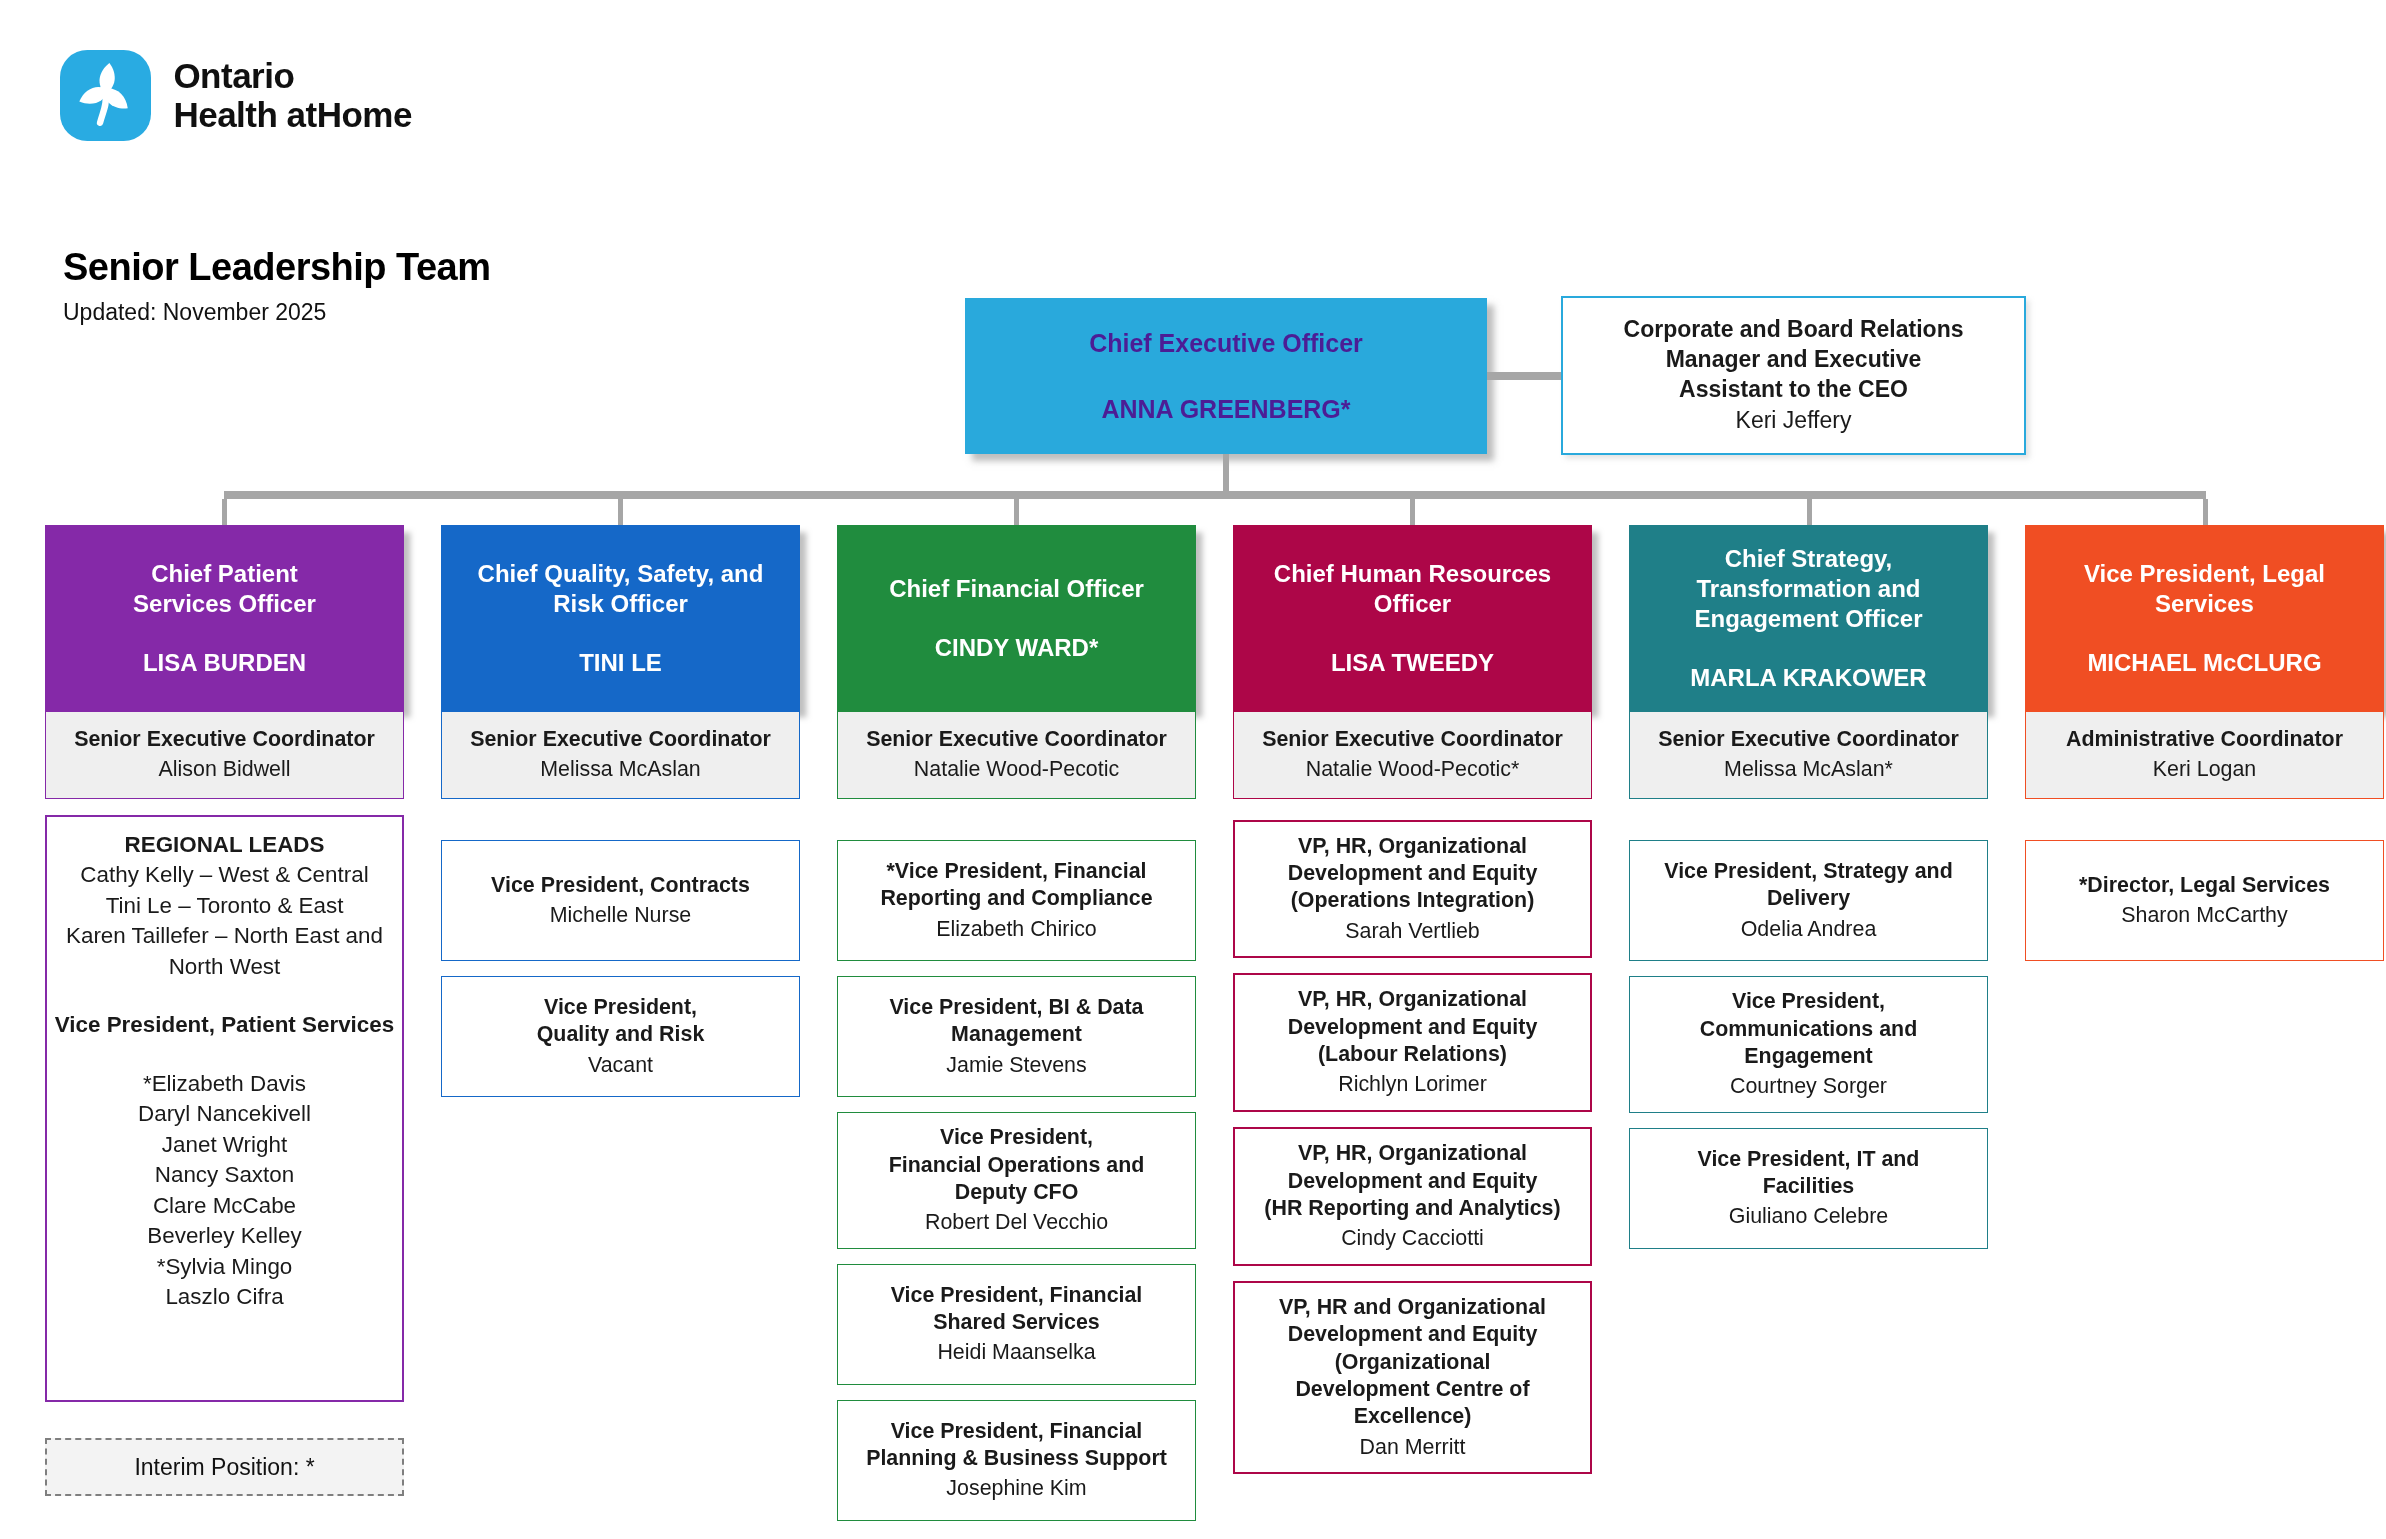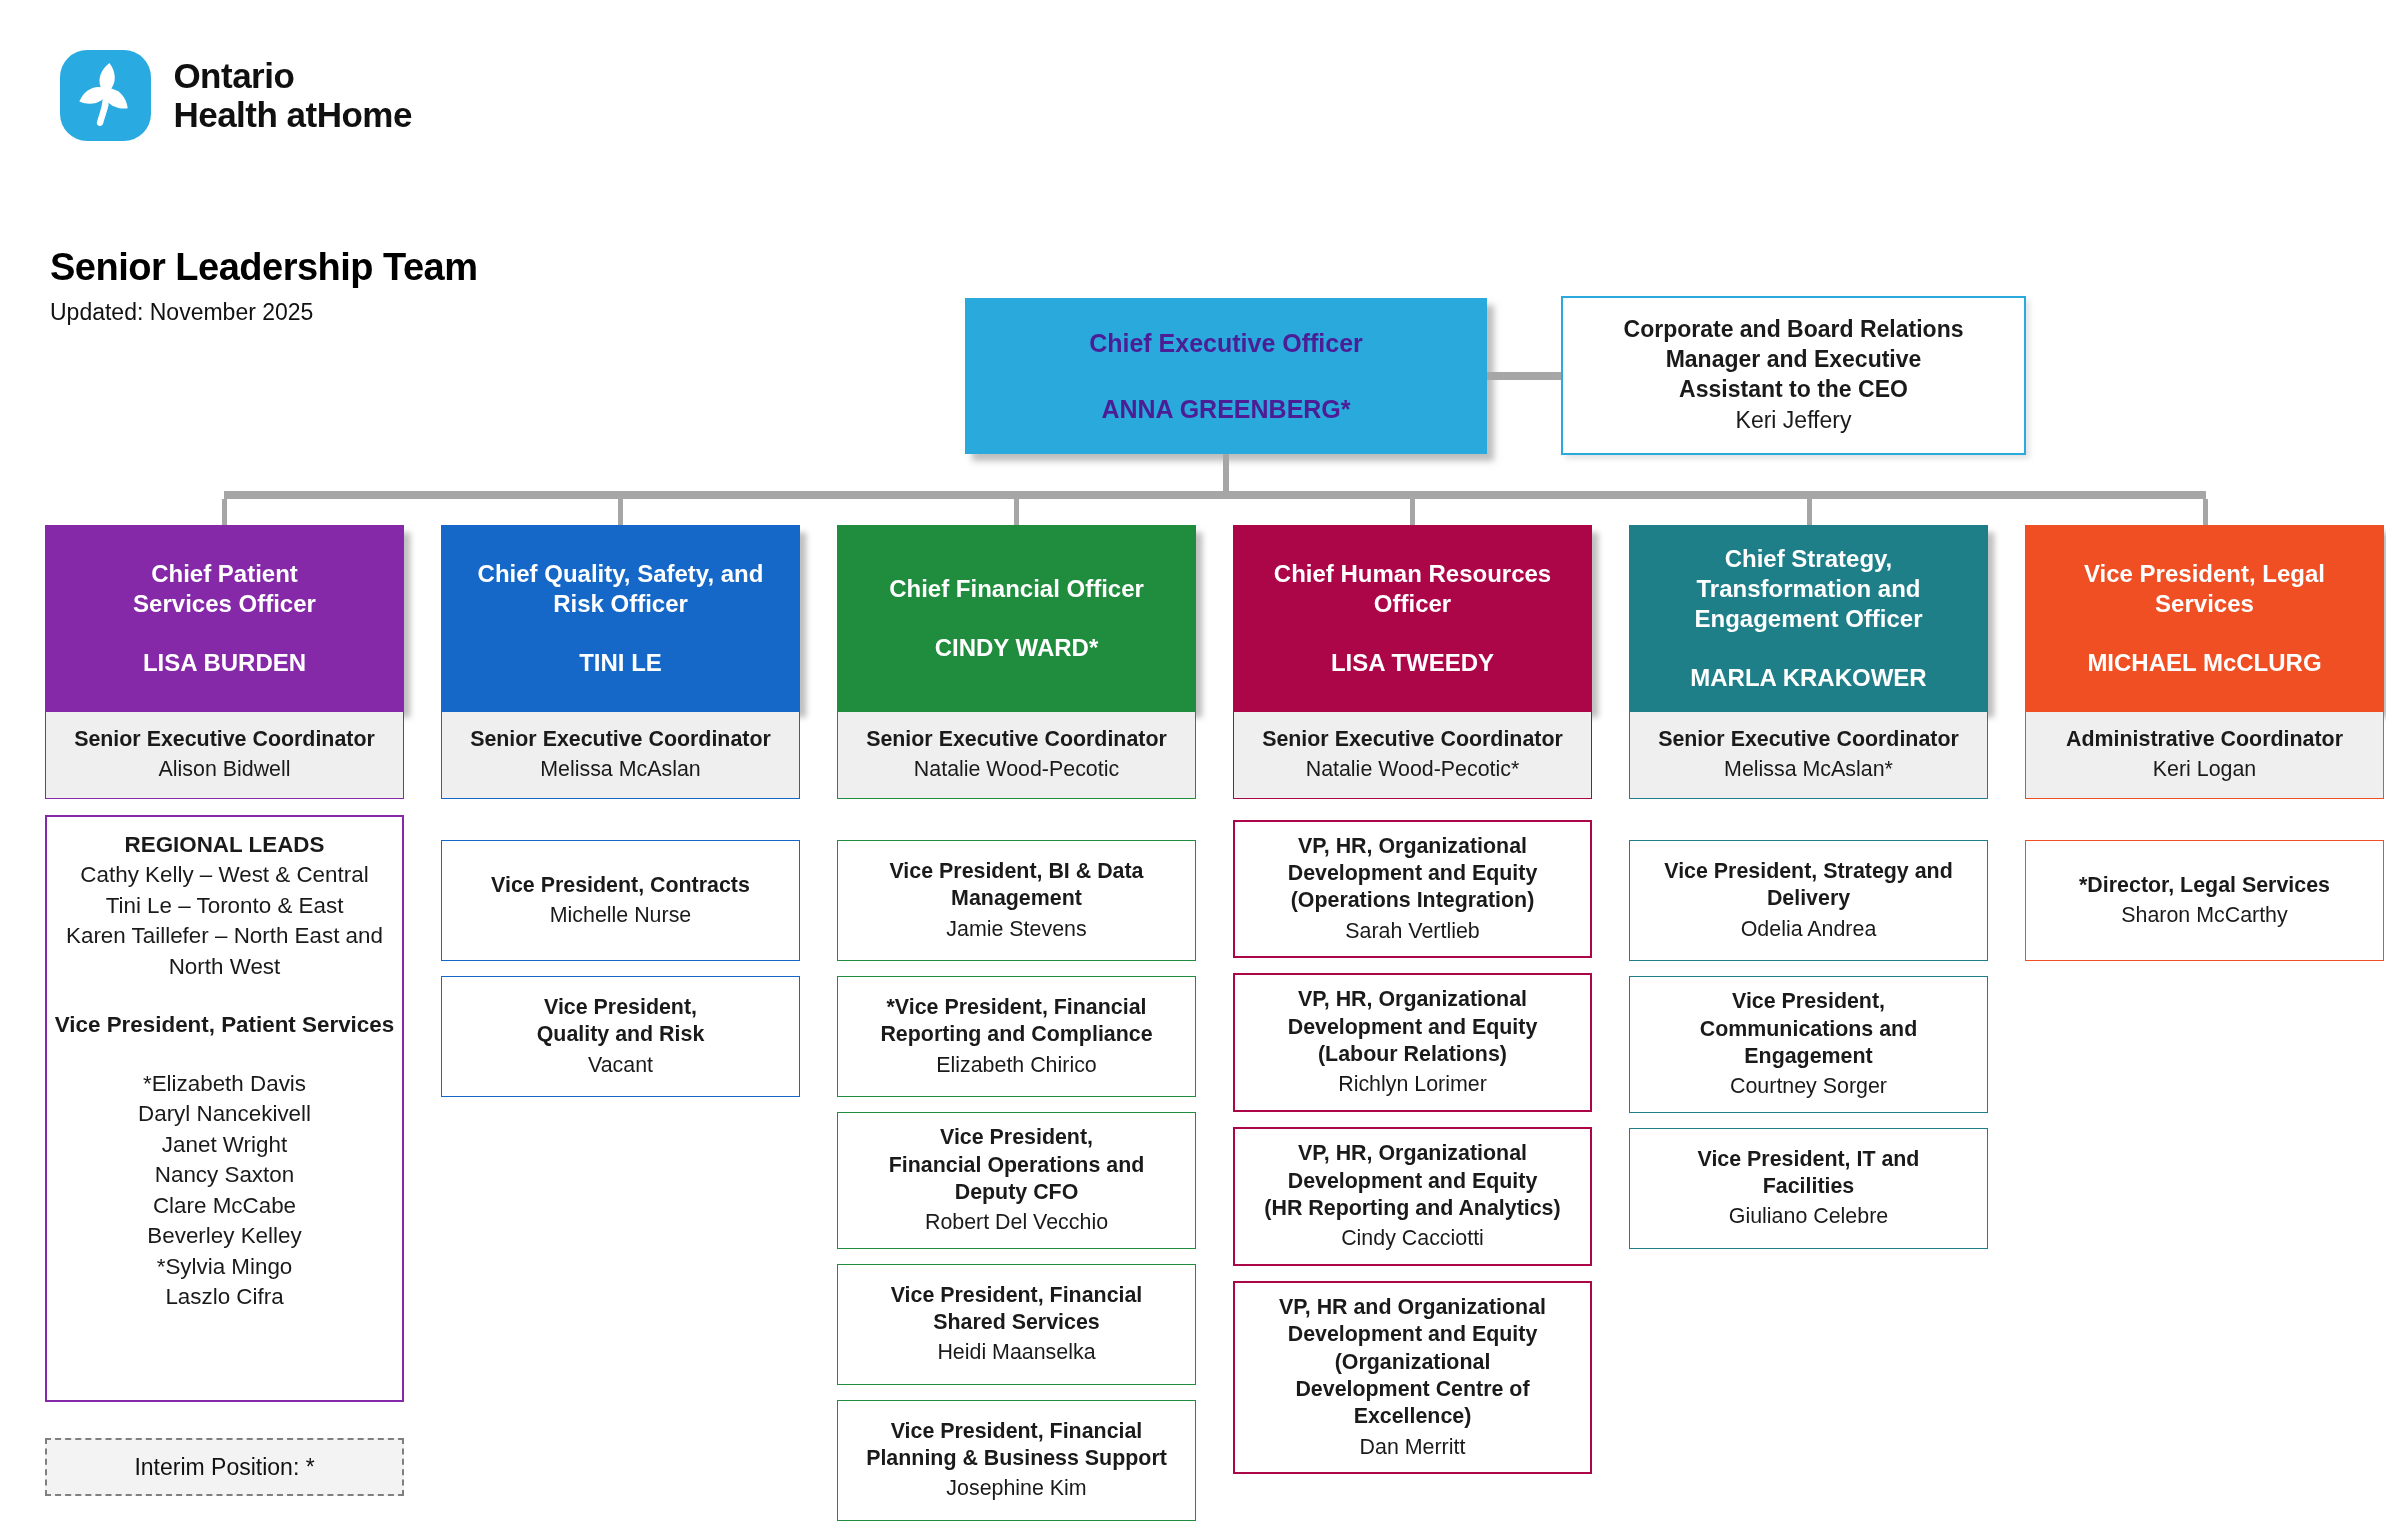--- a/index.html
+++ b/index.html
@@ -9,21 +9,21 @@
     font-family:"Liberation Sans", sans-serif;
   }
   .abs{position:absolute;}
 
   
   #logo{left:60px;top:50px;display:flex;align-items:flex-start;gap:22.4px;}
   #logo svg{width:91px;height:91px;display:block;}
   .logo-text{font-weight:bold;font-size:35px;line-height:1.13;color:#101010;padding-top:5.6px;letter-spacing:-0.5px;}
 
   
-  #title-block{left:50px;top:248px;}
+  #title-block{left:63px;top:248px;}
   .page-title{font-weight:bold;font-size:38px;line-height:1.05;color:#000;letter-spacing:-0.5px;}
   .page-updated{font-size:23px;margin-top:11.2px;color:#111;}
 
   
   #ceo-box{left:965px;top:298px;width:522px;height:156px;
     display:flex;flex-direction:column;justify-content:center;align-items:center;text-align:center;
     color:#4c1d95;box-shadow:6.5px 6.5px 6.5px rgba(125,125,125,.5);}
   .ceo-title{font-weight:bold;font-size:25px;}
   .ceo-name{font-weight:bold;font-size:25px;margin-top:37px;}
   #assist-box{left:1561px;top:296px;width:461px;height:155px;background:#fff;
@@ -177,28 +177,28 @@
     <div class="col-head" style="background-color: rgb(32, 140, 62);">
       <div class="head-title">Chief Financial Officer</div>
       <div class="head-name">CINDY WARD*</div>
     </div>
     <div class="col-coord" style="border-color: rgb(32, 140, 62);">
       <div class="coord-title">Senior Executive Coordinator</div>
       <div class="coord-name">Natalie Wood-Pecotic</div>
     </div>
     <div class="col-body">
       <div class="vp-box" style="border-color: rgb(32, 140, 62);">
+        <div class="vp-title">*Vice President, Financial
+Reporting and Compliance</div>
+        <div class="vp-name">Elizabeth Chirico</div>
+      </div>
+      <div class="vp-box" style="border-color: rgb(32, 140, 62);">
         <div class="vp-title">Vice President, BI &amp; Data
 Management</div>
         <div class="vp-name">Jamie Stevens</div>
-      </div>
-      <div class="vp-box" style="border-color: rgb(32, 140, 62);">
-        <div class="vp-title">*Vice President, Financial
-Reporting and Compliance</div>
-        <div class="vp-name">Elizabeth Chirico</div>
       </div>
       <div class="vp-box" style="border-color: rgb(32, 140, 62);">
         <div class="vp-title">Vice President,
 Financial Operations and
 Deputy CFO</div>
         <div class="vp-name">Robert Del Vecchio</div>
       </div>
       <div class="vp-box" style="border-color: rgb(32, 140, 62);">
         <div class="vp-title">Vice President, Financial
 Shared Services</div>

